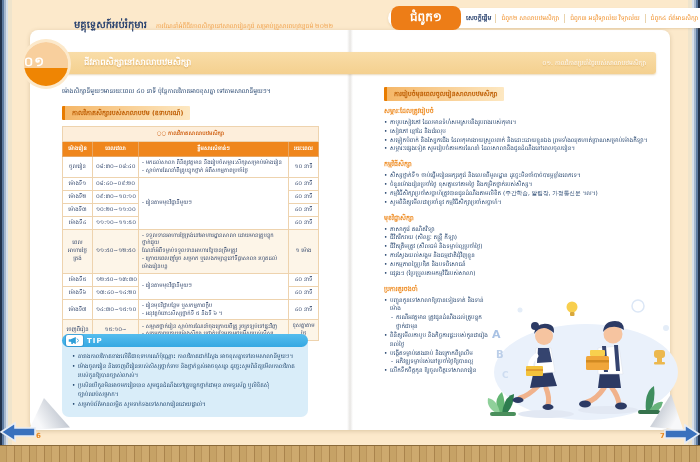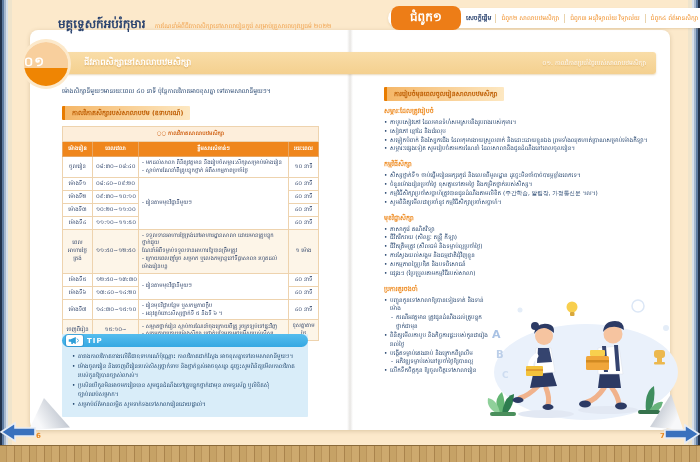--- a/index.html
+++ b/index.html
@@ -10,21 +10,21 @@
   .edge { position:absolute; top:0; bottom:16px; width:12px; z-index:5; }
   .edge-left { left:0; background:linear-gradient(90deg,#22324b 0 2px,#5d7aa0 2px 4px,#a6b8d0 4px 6px,#d8dfe9 6px 8px,#efe4cc 8px 12px); }
   .edge-right { right:0; background:linear-gradient(270deg,#22324b 0 2px,#5d7aa0 2px 4px,#a6b8d0 4px 6px,#d8dfe9 6px 8px,#efe4cc 8px 12px); }
   .wood-bar { position:absolute; left:0; right:0; bottom:0; height:17px; z-index:6;
     background:repeating-linear-gradient(90deg,#c6a266 0 6px,#b9935a 6px 7px,#cda96e 7px 14px,#a9834c 14px 15px);
     border-top:1px solid #8a6a3a; }
   .spread-bg { position:absolute; left:8px; right:8px; top:0; bottom:16px; background:#fce9cb; }
 
   
   .doc-title { position:absolute; left:58px; top:13px; z-index:8; white-space:nowrap; }
-  .doc-title .t-bold { font-size:12px; font-weight:bold; color:#2c4470; }
+  .doc-title .t-bold { font-size:10px; font-weight:bold; color:#2c4470;margin-left:16px; }
   .doc-title .t-rest { font-size:6px; color:#f0a04a; margin-left:4px; }
   .nav-bar { position:absolute; left:388px; top:8px; height:20px; z-index:8;
     background:#fff; border-radius:10px; display:flex; align-items:center;
     padding:0 7px 0 3px; box-shadow:0 1px 2px rgba(180,140,80,.25); }
   .nav-active-tab { background:#ed7d17; color:#fff; font-size:12px; font-weight:bold;
     border-radius:8px; padding:3px 19px; white-space:nowrap; cursor:pointer; }
   .nav-active-label { color:#2c4470; font-weight:bold; font-size:6.2px; margin:0 4px 0 5px; white-space:nowrap; }
   .nav-link { color:#ef8a1f; font-size:6px; padding:0 5px; border-left:1px solid #e9d3ad; white-space:nowrap; text-decoration:none; cursor:pointer; }
 
   
@@ -60,21 +60,21 @@
   table.schedule col.c3{width:150px;} table.schedule col.c4{width:30px;}
   table.schedule td, table.schedule th { border:1px solid #eed3ae; padding:2px 3px; vertical-align:middle; background:#fff; }
   table.schedule .caption-cell { background:#fdeedb; color:#d2691e; text-align:center; font-weight:bold; padding:3px; }
   table.schedule th { background:#ef861c; color:#fff; font-weight:bold; text-align:center; padding:3px 2px; border-color:#e8a763; }
   table.schedule td.c { text-align:center; }
   table.schedule td.desc { text-align:left; line-height:1.45; }
   table.schedule tr.alt td { background:#fdf5e8; }
 
   
   .tip-box { position:absolute; left:62px; top:334px; width:246px; z-index:9;
-    background:#d9edf9; border-radius:1px; padding:0 0 5px 0; }
+    background:#d9edf9; border-radius:7px; padding:0 0 5px 0; }
   .tip-bar { height:13px; background:linear-gradient(#56bdee,#35a8e2); border-radius:7px;
     display:flex; align-items:center; padding-left:4px; }
   .tip-icon-box { width:17px; height:11px; background:#fff; border-radius:2px;
     display:flex; align-items:center; justify-content:center; margin-right:4px;
     box-shadow:0 0 0 1px rgba(40,130,190,.4); }
   .tip-title { color:#fff; font-weight:bold; font-size:7px; letter-spacing:1px; }
   .tip-list { list-style:none; padding:5px 10px 2px 10px; }
   .tip-list li { font-size:5.6px; color:#163d66; line-height:1.5; padding-left:6px; position:relative; margin-bottom:2px; }
   .tip-list li::before { content:"•"; position:absolute; left:0; top:0; color:#163d66; }
 

